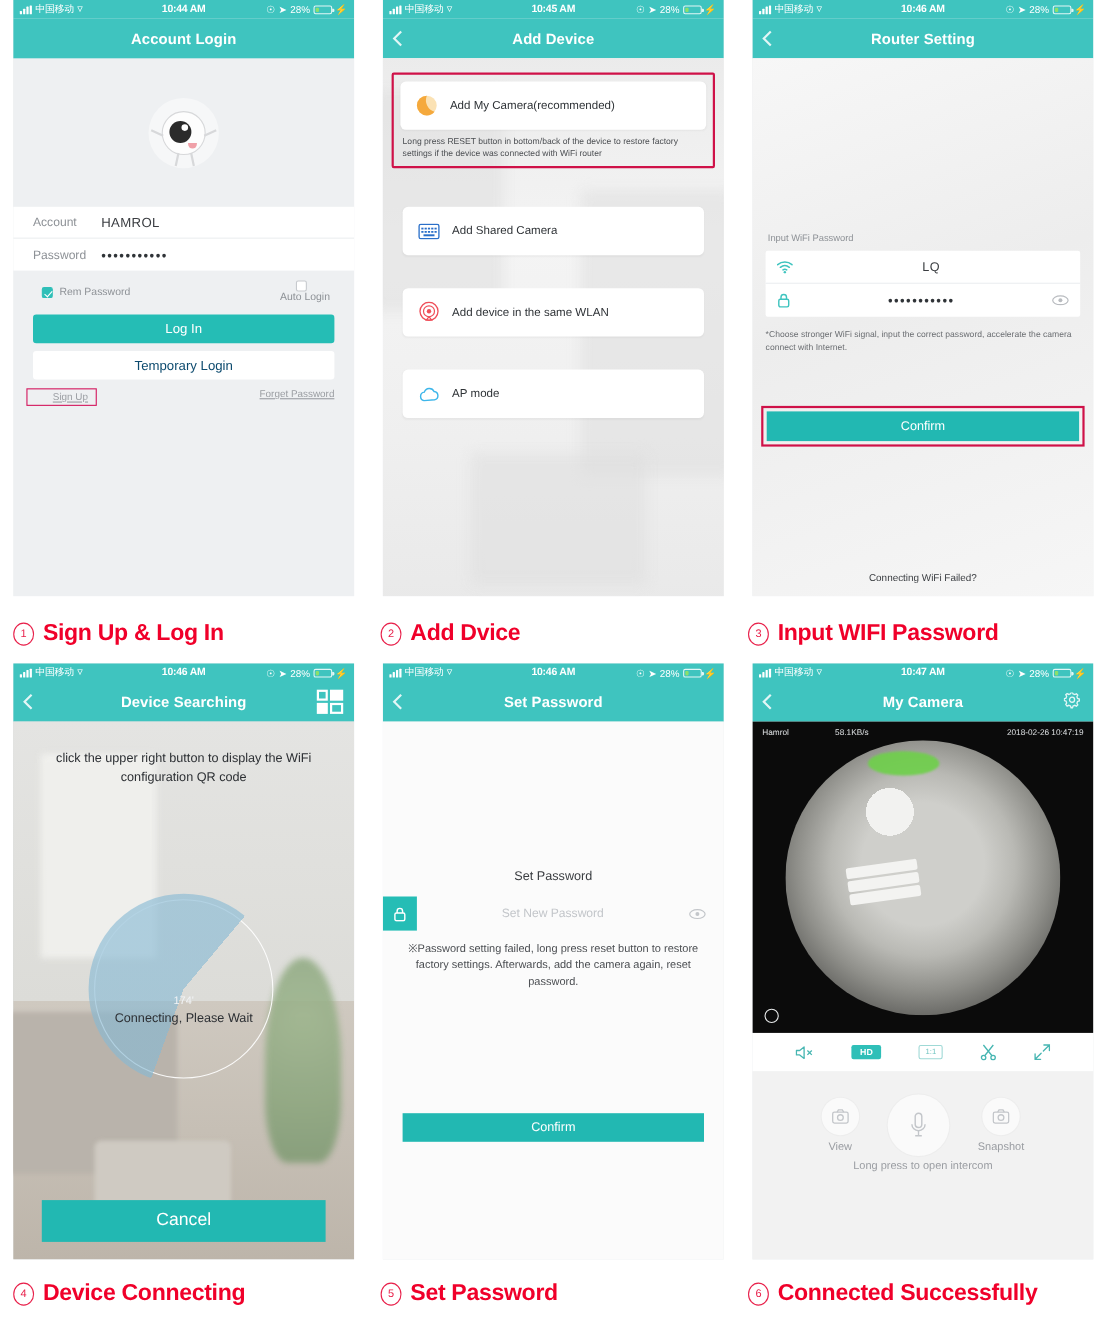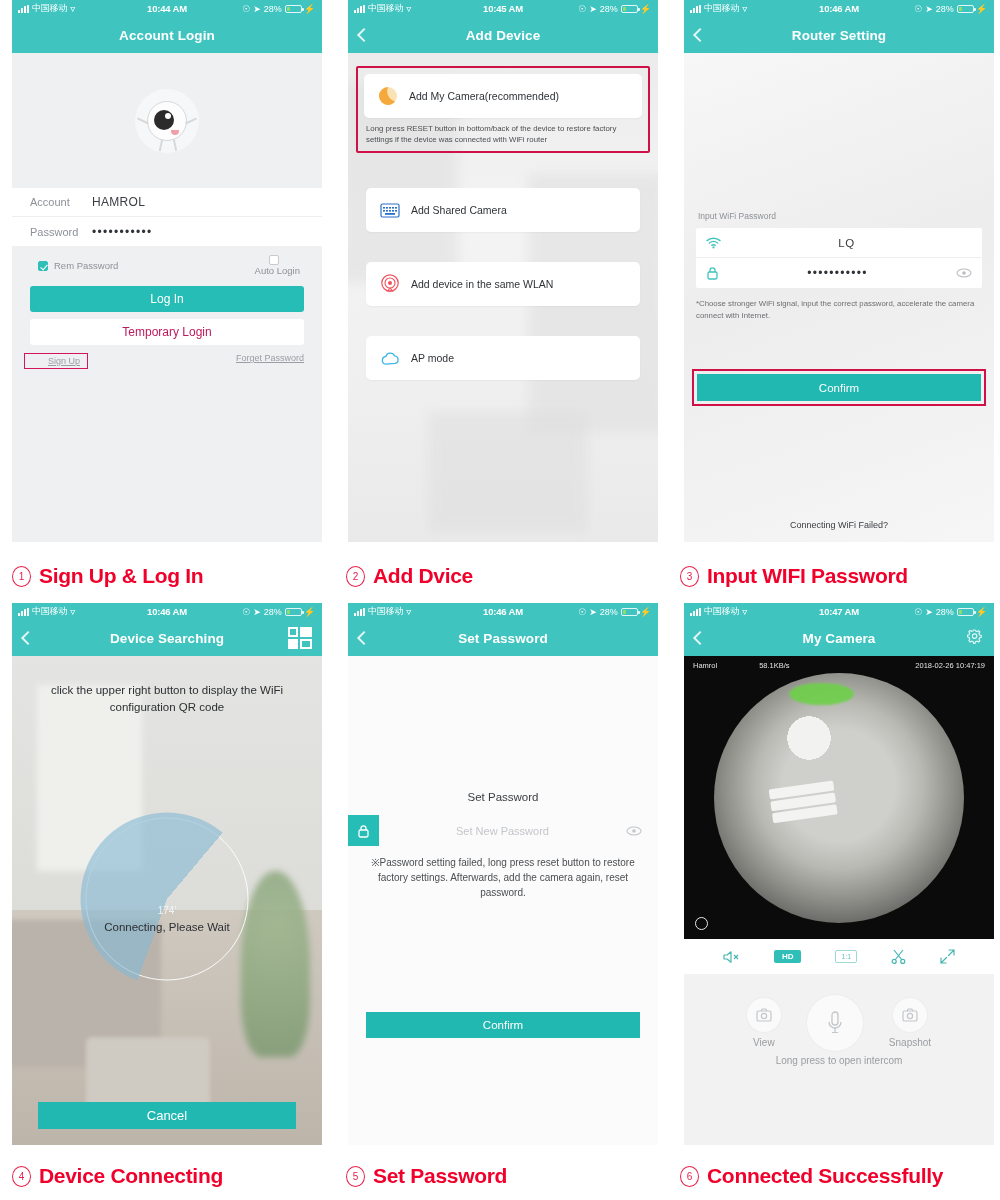--- a/index.html
+++ b/index.html
@@ -130,21 +130,21 @@
   .opt { display: flex; align-items: center; }
   .opt.right { margin-left: auto; flex-direction: column; }
 
   .btn-primary {
     margin: 4px 18px 0; height: 26px; border-radius: 3px;
     background: #25bdb5; color: #fff; font-size: 12px;
     display: flex; align-items: center; justify-content: center;
   }
   .btn-white {
     margin: 7px 18px 0; height: 26px; border-radius: 3px;
-    background: #fff; color: #be185d; font-size: 12px;
+    background: #fff; color: #0c4a6e; font-size: 12px;
     display: flex; align-items: center; justify-content: center;
   }
   .p1-links {
     display: flex; padding: 8px 18px 0; font-size: 9px; color: #9a9da2;
   }
   .p1-links .r { margin-left: auto; text-decoration: underline; }
   .signup-box {
     border: 1.5px solid #d3155c; padding: 2px 7px; margin-left: -6px;
   }
   .signup-box span { text-decoration: underline; margin-left: 16px; }
@@ -232,21 +232,21 @@
   }
   .p4-ring .fill{
     position:absolute; inset:-6px; border-radius:50%;
     background: conic-gradient(from 200deg, rgba(134,185,212,.62) 0 200deg, rgba(255,255,255,0) 200deg 360deg);
     z-index:-1;
   }
   .p4-timer { font-size: 10px; color: #f2f4f6; margin-bottom: 5px; margin-top: 38px; }
   .p4-wait { font-size: 11.5px; color: #2c2f33; }
   .p4-cancel {
     position: absolute; left: 26px; right: 26px; bottom: 16px; z-index: 4;
-    height: 27px; background: #22b8b2; color: #fff; font-size: 13px;
+    height: 38px; background: #22b8b2; color: #fff; font-size: 16px;
     display: flex; align-items: center; justify-content: center;
   }
   .qr-ic { display: grid; grid-template-columns: 10px 12px; grid-template-rows: 10px 10px; gap: 2px; }
   .qr-ic i { background: #fff; display: block; }
   .qr-ic i.o { border: 2px solid #fff; background: transparent; }
 
   
   .p5-body { height: 489px; background: #fbfbfb; position: relative; }
   .p5-title { text-align: center; font-size: 11.5px; color: #3a3d41; padding-top: 135px; }
   .p5-rows { margin-top: 12px; }

